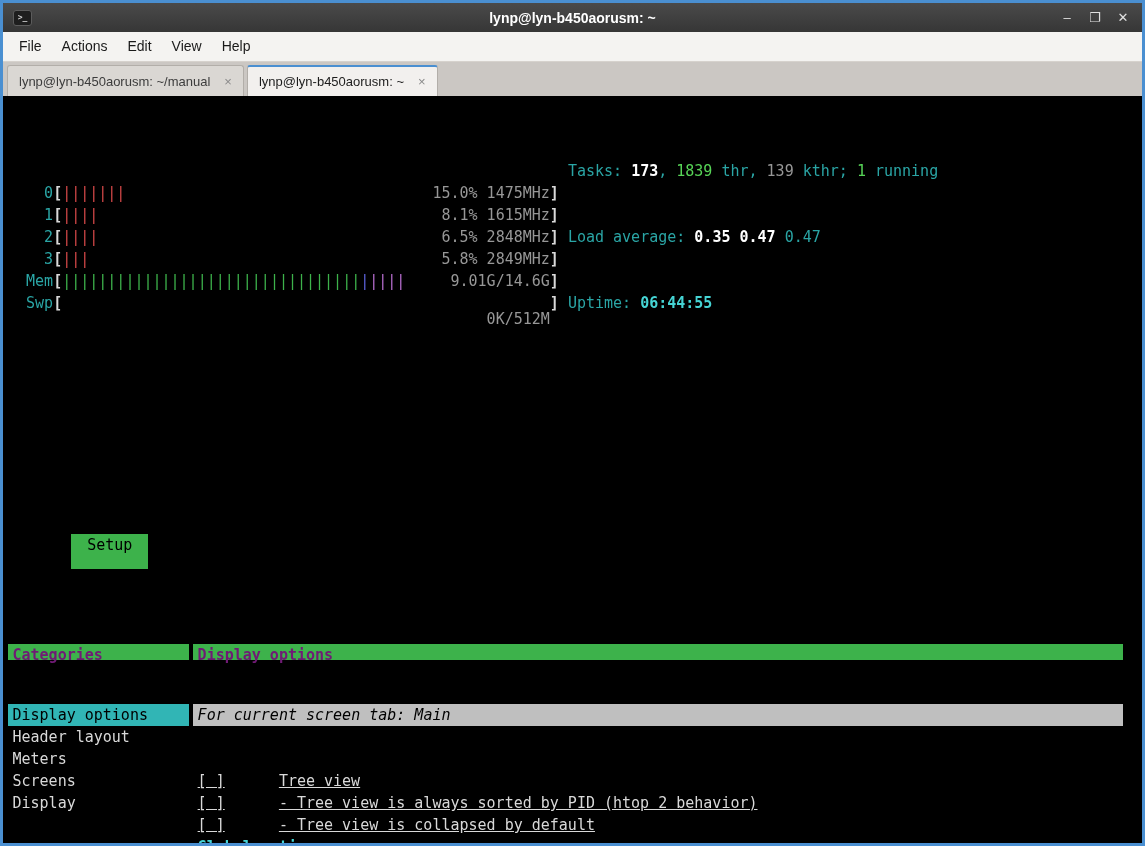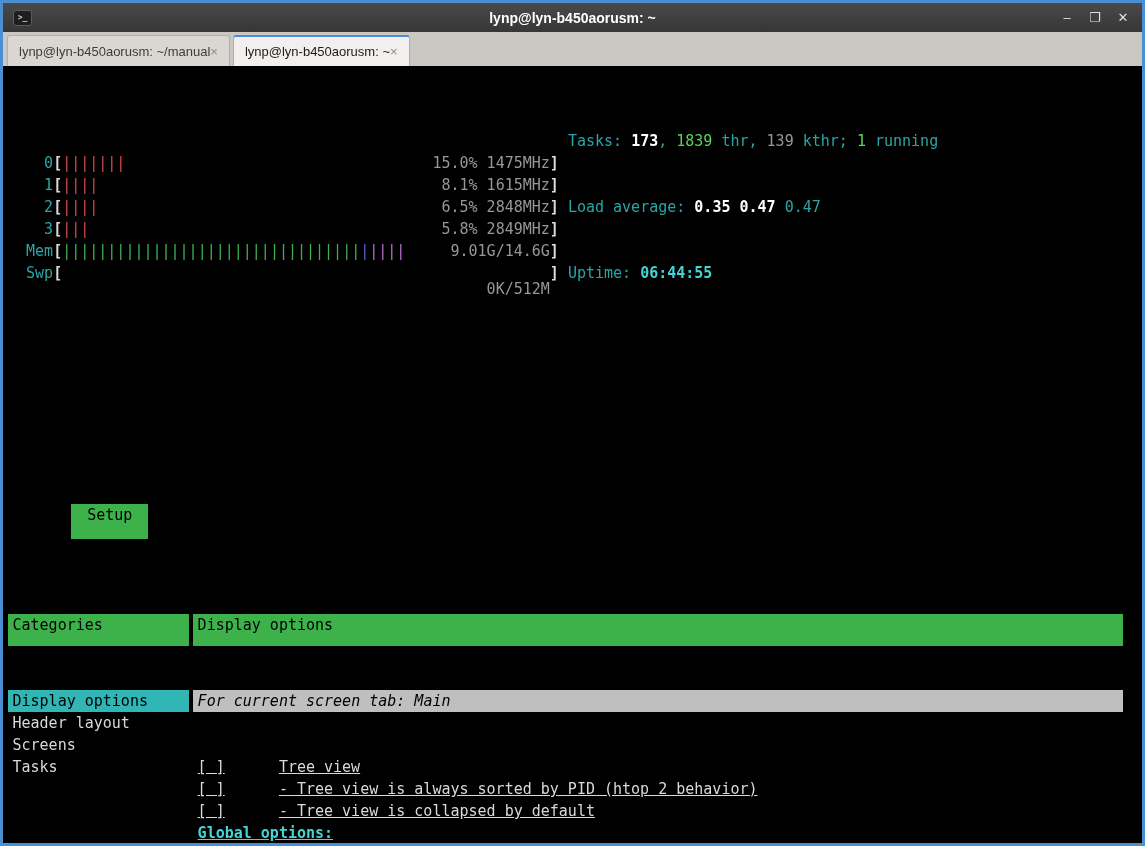--- a/index.html
+++ b/index.html
@@ -23,21 +23,21 @@
 
   
   .menubar { flex:0 0 30px; background:#f4f3f1; border-bottom:1px solid #d6d2cd;
              display:flex; align-items:center; padding-left:6px; }
   .menu-item { padding:0 10px; font-size:14px; color:#1a1a1a; line-height:29px; }
 
   
   .tabbar { flex:0 0 34px; background:#cbc7c3; display:flex; align-items:flex-end;
             padding:3px 4px 0 4px; gap:3px; }
   .tab { height:31px; background:#dad7d3; border:1px solid #b2aea9; border-bottom:none;
-         border-radius:3px 3px 0 0; display:flex; align-items:center; gap:0;
+         border-radius:3px 3px 0 0; display:flex; align-items:center; gap:14px;
          padding:0 11px; font-size:13px; color:#3c3c3c; }
   .tab.active { background:#f2f0ee; border-top:2px solid var(--border_blue,#4a8fd1); color:#1c1c1c; }
   .tab-close { color:#8a8a8a; font-size:13px; }
 
   
   .terminal { flex:1; background:#000; color:var(--fg,#d9d9d9);
               font-family:"DejaVu Sans Mono", monospace; font-size:15px; line-height:22px;
               white-space:pre; padding:20px 5px 0 5px; position:relative; overflow:hidden; }
 
   .mrow { height:22px; }
@@ -60,21 +60,21 @@
   .num { margin-right:1ch;margin-top:15px; }
 
   .blank-row { height:22px; }
   .setup-row { height:22px; }
   .setup-tab { display:inline-block; height:35px; margin-left:9px; padding:0 16px;
                background:var(--green,#3db24b); color:#000; }
 
   .panels { display:flex; align-items:flex-start; }
   .left-panel { width:20ch; }
   .right-panel { width:103ch; margin-left:0.5ch; }
-  .panel-header { height:32px; background:var(--green,#3db24b); color:#000000; padding-left:0.5ch; }
+  .panel-header { height:16px; background:var(--green,#3db24b); color:#701a75; padding-left:0.5ch;font-weight:bold; }
   .subheader { height:22px; background:var(--subheader_bg,#bfbfbf); color:#000; padding-left:0.5ch;font-style:italic; }
   .cat-item { height:22px; padding-left:0.5ch; color:var(--fg,#d9d9d9); }
   .cat-item.selected { background:var(--cyan_bg,#31b5b5); color:#000; }
   .opt-row { height:22px; padding-left:0.5ch;text-decoration:underline; }
   .cb { color:var(--fg,#d9d9d9); }
   .opt-label { margin-left:6ch; color:var(--fg,#d9d9d9); }
   .opt-row.section { color:var(--bright_cyan,#45d4d4); font-weight:bold; }
 </style>
 </head>
 <body>
@@ -84,20 +84,27 @@
   <div class="titlebar">
     <span class="win-icon">&gt;_</span>
     <span class="win-title">lynp@lyn-b450aorusm: ~</span>
     <span class="win-controls">
       <span class="win-btn">–</span>
       <span class="win-btn">❐</span>
       <span class="win-btn">✕</span>
     </span>
   </div>
 
+  <div class="menubar">
+      <div class="menu-item">File</div>
+      <div class="menu-item">Actions</div>
+      <div class="menu-item">Edit</div>
+      <div class="menu-item">View</div>
+      <div class="menu-item">Help</div>
+    </div>
 
   <div class="tabbar">
       <div class="tab">
         <span class="tab-label">lynp@lyn-b450aorusm: ~/manual</span>
         <span class="tab-close">×</span>
       </div>
       <div class="tab active">
         <span class="tab-label">lynp@lyn-b450aorusm: ~</span>
         <span class="tab-close">×</span>
       </div>
@@ -115,21 +122,21 @@
 
     <div class="blank-row"></div>
 
     <div class="setup-row">
       <span class="setup-tab">Setup</span>
     </div>
 
     <div class="panels">
       <div class="left-panel">
         <div class="panel-header">Categories</div>
-        <div><div class="cat-item selected">Display options</div><div class="cat-item">Header layout</div><div class="cat-item">Screens</div><div class="cat-item">Tasks</div></div>
+        <div><div class="cat-item selected">Display options</div><div class="cat-item">Header layout</div><div class="cat-item">Meters</div><div class="cat-item">Screens</div><div class="cat-item">Display</div></div>
       </div>
       <div class="right-panel">
         <div class="panel-header">Display options</div>
         <div class="subheader">For current screen tab: Main</div>
         <div><div class="opt-row"><span class="cb">[ ]</span><span class="opt-label">Tree view</span></div><div class="opt-row"><span class="cb">[ ]</span><span class="opt-label">- Tree view is always sorted by PID (htop 2 behavior)</span></div><div class="opt-row"><span class="cb">[ ]</span><span class="opt-label">- Tree view is collapsed by default</span></div><div class="opt-row section">Global options:</div></div>
       </div>
     </div>
 
     
 

